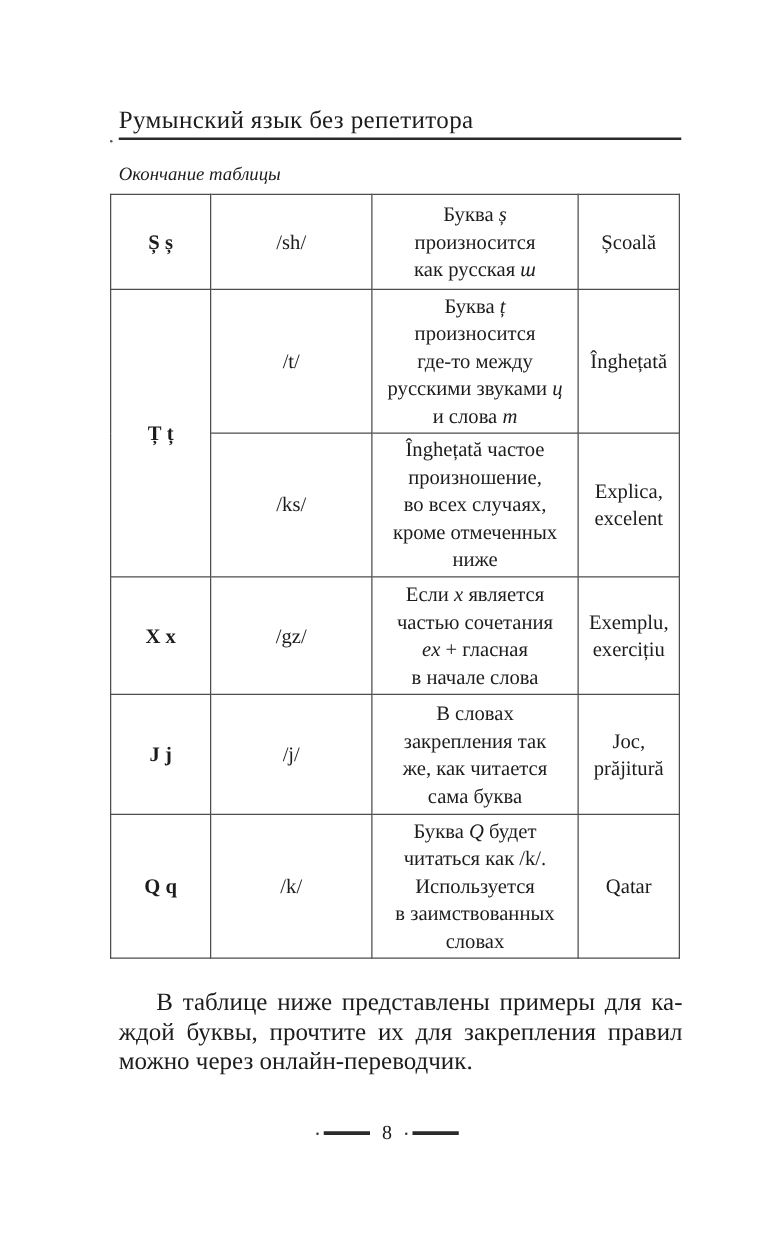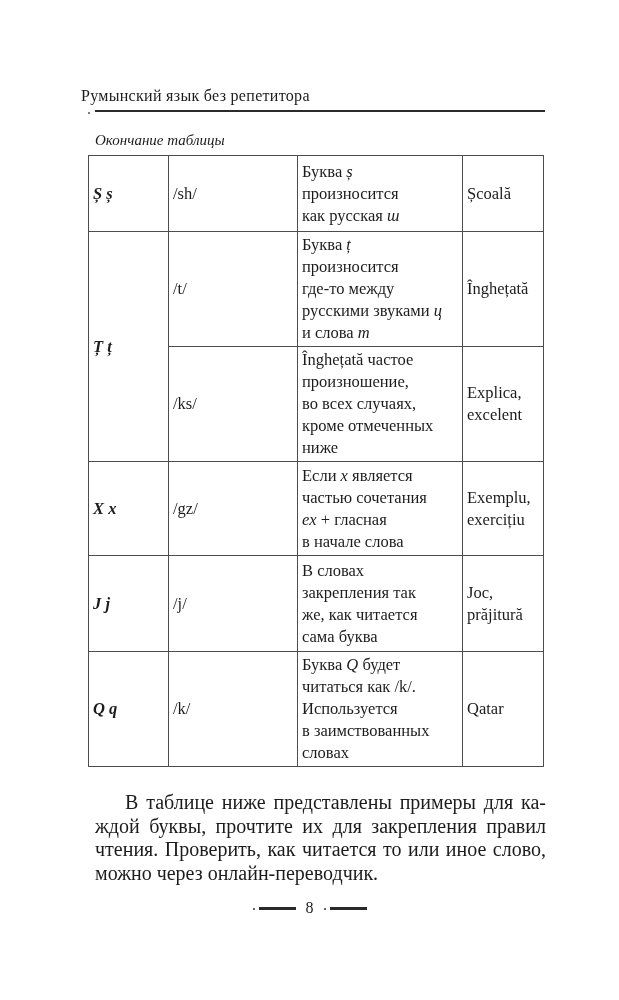--- a/index.html
+++ b/index.html
@@ -12,24 +12,24 @@
     width: 619px;
     height: 1000px;
     margin: 0 auto;
     background: var(--bg, #ffffff);
     color: var(--text, #1c1c1c);
     font-family: "Liberation Serif", "DejaVu Serif", serif;
     overflow: hidden;
   }
   .running-head {
     position: absolute;
-    left: 81px;
+    left: 95px;
     top: 84px;
     width: 450px;
-    font-size: 16px;
+    font-size: 20px;
     line-height: 24px;
     letter-spacing: 0.3px;
     white-space: nowrap;
   }
   .head-rule {
     position: absolute;
     left: 95px;
     top: 110px;
     width: 450px;
     height: 2px;
@@ -56,35 +56,35 @@
   table.letters-table {
     position: absolute;
     left: 88px;
     top: 155px;
     width: 455px;
     border-collapse: collapse;
     table-layout: fixed;
   }
   table.letters-table td {
     border: 1px solid var(--border, #4d4d4d);
+    text-align: center;
     vertical-align: middle;
     padding: 2px 4px;
     font-size: 16.5px;
   }
   table.letters-table tr:nth-child(1) { height: 76px; }
   table.letters-table tr:nth-child(2) { height: 112px; }
   table.letters-table tr:nth-child(3) { height: 112px; }
   table.letters-table tr:nth-child(4) { height: 94px; }
   table.letters-table tr:nth-child(5) { height: 96px; }
   table.letters-table tr:nth-child(6) { height: 111px; }
   td.letter-cell {
     font-weight: bold;
     font-size: 17px;
     white-space: nowrap;
-    font-style: italic;
   }
   td.description-cell {
     line-height: 22px;
   }
   td.description-cell i {
     font-style: italic;
   }
   td.example-cell {
     font-size: 16px;
     line-height: 22px;
@@ -199,21 +199,20 @@
           <td class="pronunciation-cell">/k/</td>
           <td class="description-cell"><span>Буква </span><i>Q</i><span> будет</span><br><span>читаться как /k/.</span><br><span>Используется</span><br><span>в заимствованных</span><br><span>словах</span></td>
           <td class="example-cell">Qatar</td>
         </tr>
       </tbody>
   </table>
 
   <div class="paragraph">
       <div class="pline first">В таблице ниже представлены примеры для ка-</div>
       <div class="pline">ждой буквы, прочтите их для закрепления правил</div>
-      <div class="pline">чтения. Проверить, как читается то или иное слово,</div>
       <div class="pline last">можно через онлайн-переводчик.</div>
     </div>
 
   <div class="footer">
     <span class="orn"><span class="dot"></span><span class="line"></span></span>
     <span class="pagenum">8</span>
     <span class="orn"><span class="dot"></span><span class="line"></span></span>
   </div>
 
 </div>

